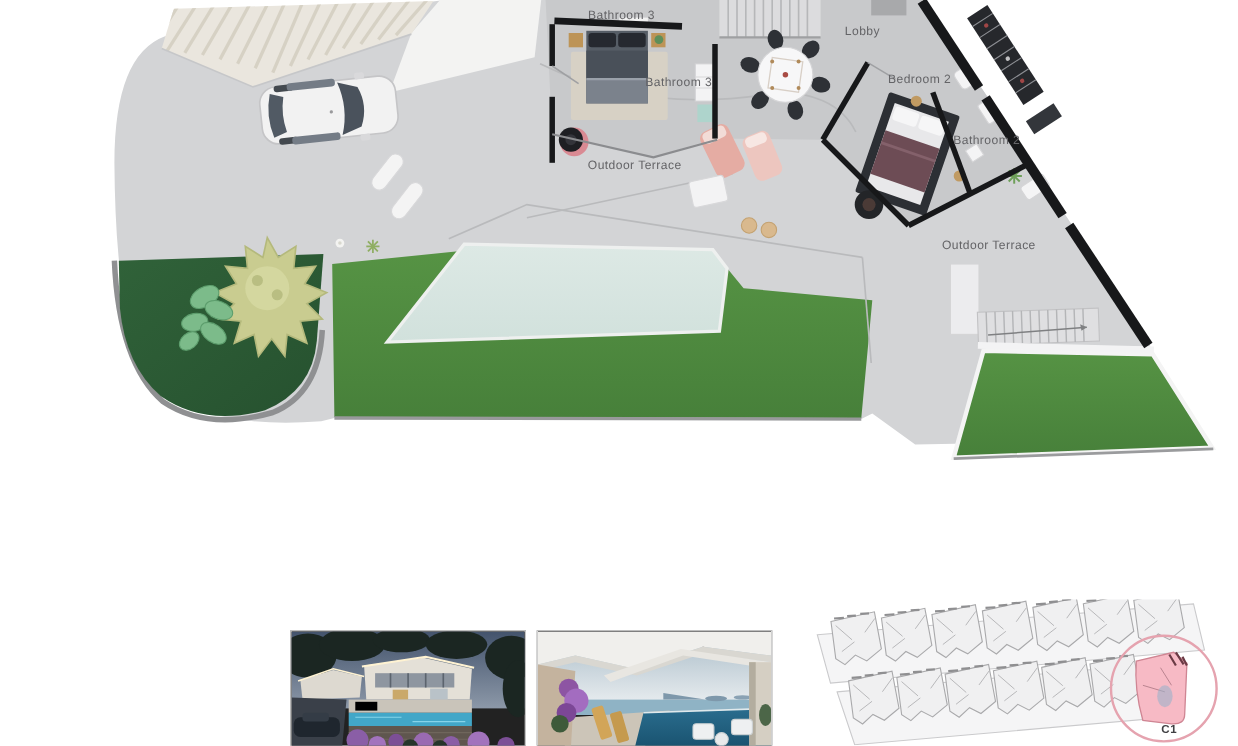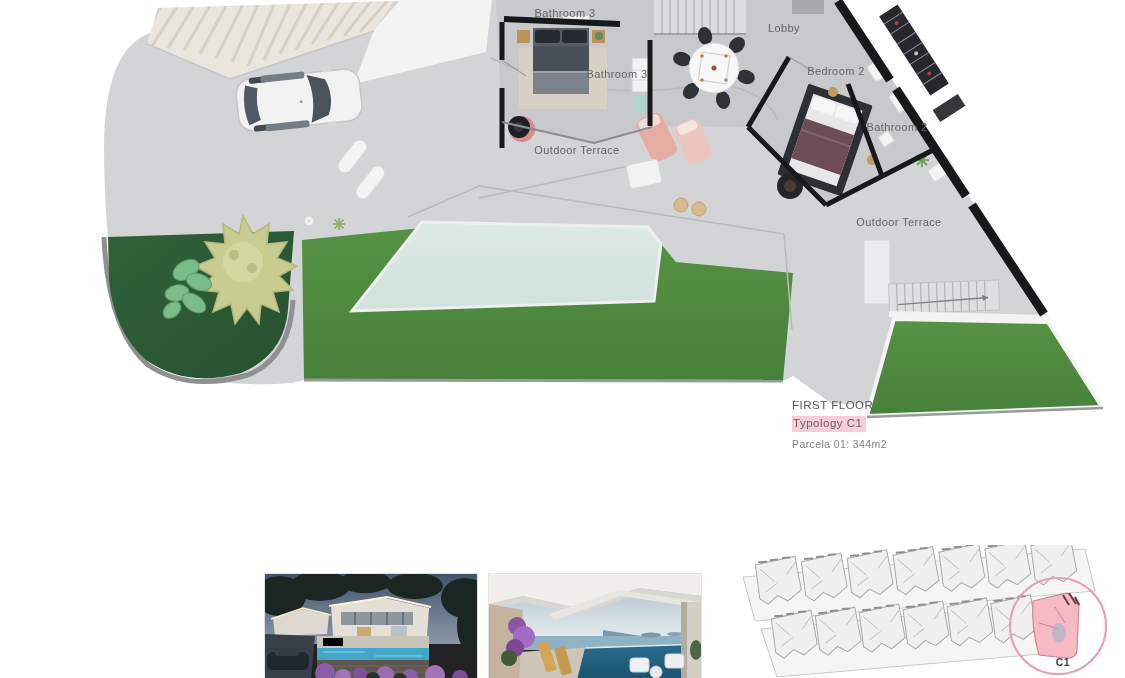--- a/index.html
+++ b/index.html
@@ -315,25 +315,20 @@
       <text class="plan-label" x="529" y="17">Bathroom 3</text>
       <text class="plan-label" x="581" y="78">Bathroom 3</text>
       <text class="plan-label" x="748" y="32">Lobby</text>
       <text class="plan-label" x="800" y="75">Bedroom 2</text>
       <text class="plan-label" x="861" y="131">Bathroom 2</text>
       <text class="plan-label" x="541" y="154">Outdoor Terrace</text>
       <text class="plan-label" x="863" y="226">Outdoor Terrace</text>
     </g>
   </svg>
 
-  <div class="caption">
-    <div class="cap-floor">FIRST FLOOR</div>
-    <div><span class="cap-typology">Typology C1</span></div>
-    <div class="cap-parcel">Parcela 01: 344m2</div>
-  </div>
 
   <div class="photo photo-1">
     <svg width="212" height="106" viewBox="0 0 212 106">
       <defs>
         <linearGradient id="skyN" x1="0" y1="0" x2="0" y2="1">
           <stop offset="0" stop-color="#43536c"></stop>
             <stop offset="1" stop-color="#8c98a8"></stop>
         </linearGradient>
       </defs>
       <rect width="212" height="70" fill="url(#skyN)"></rect>

